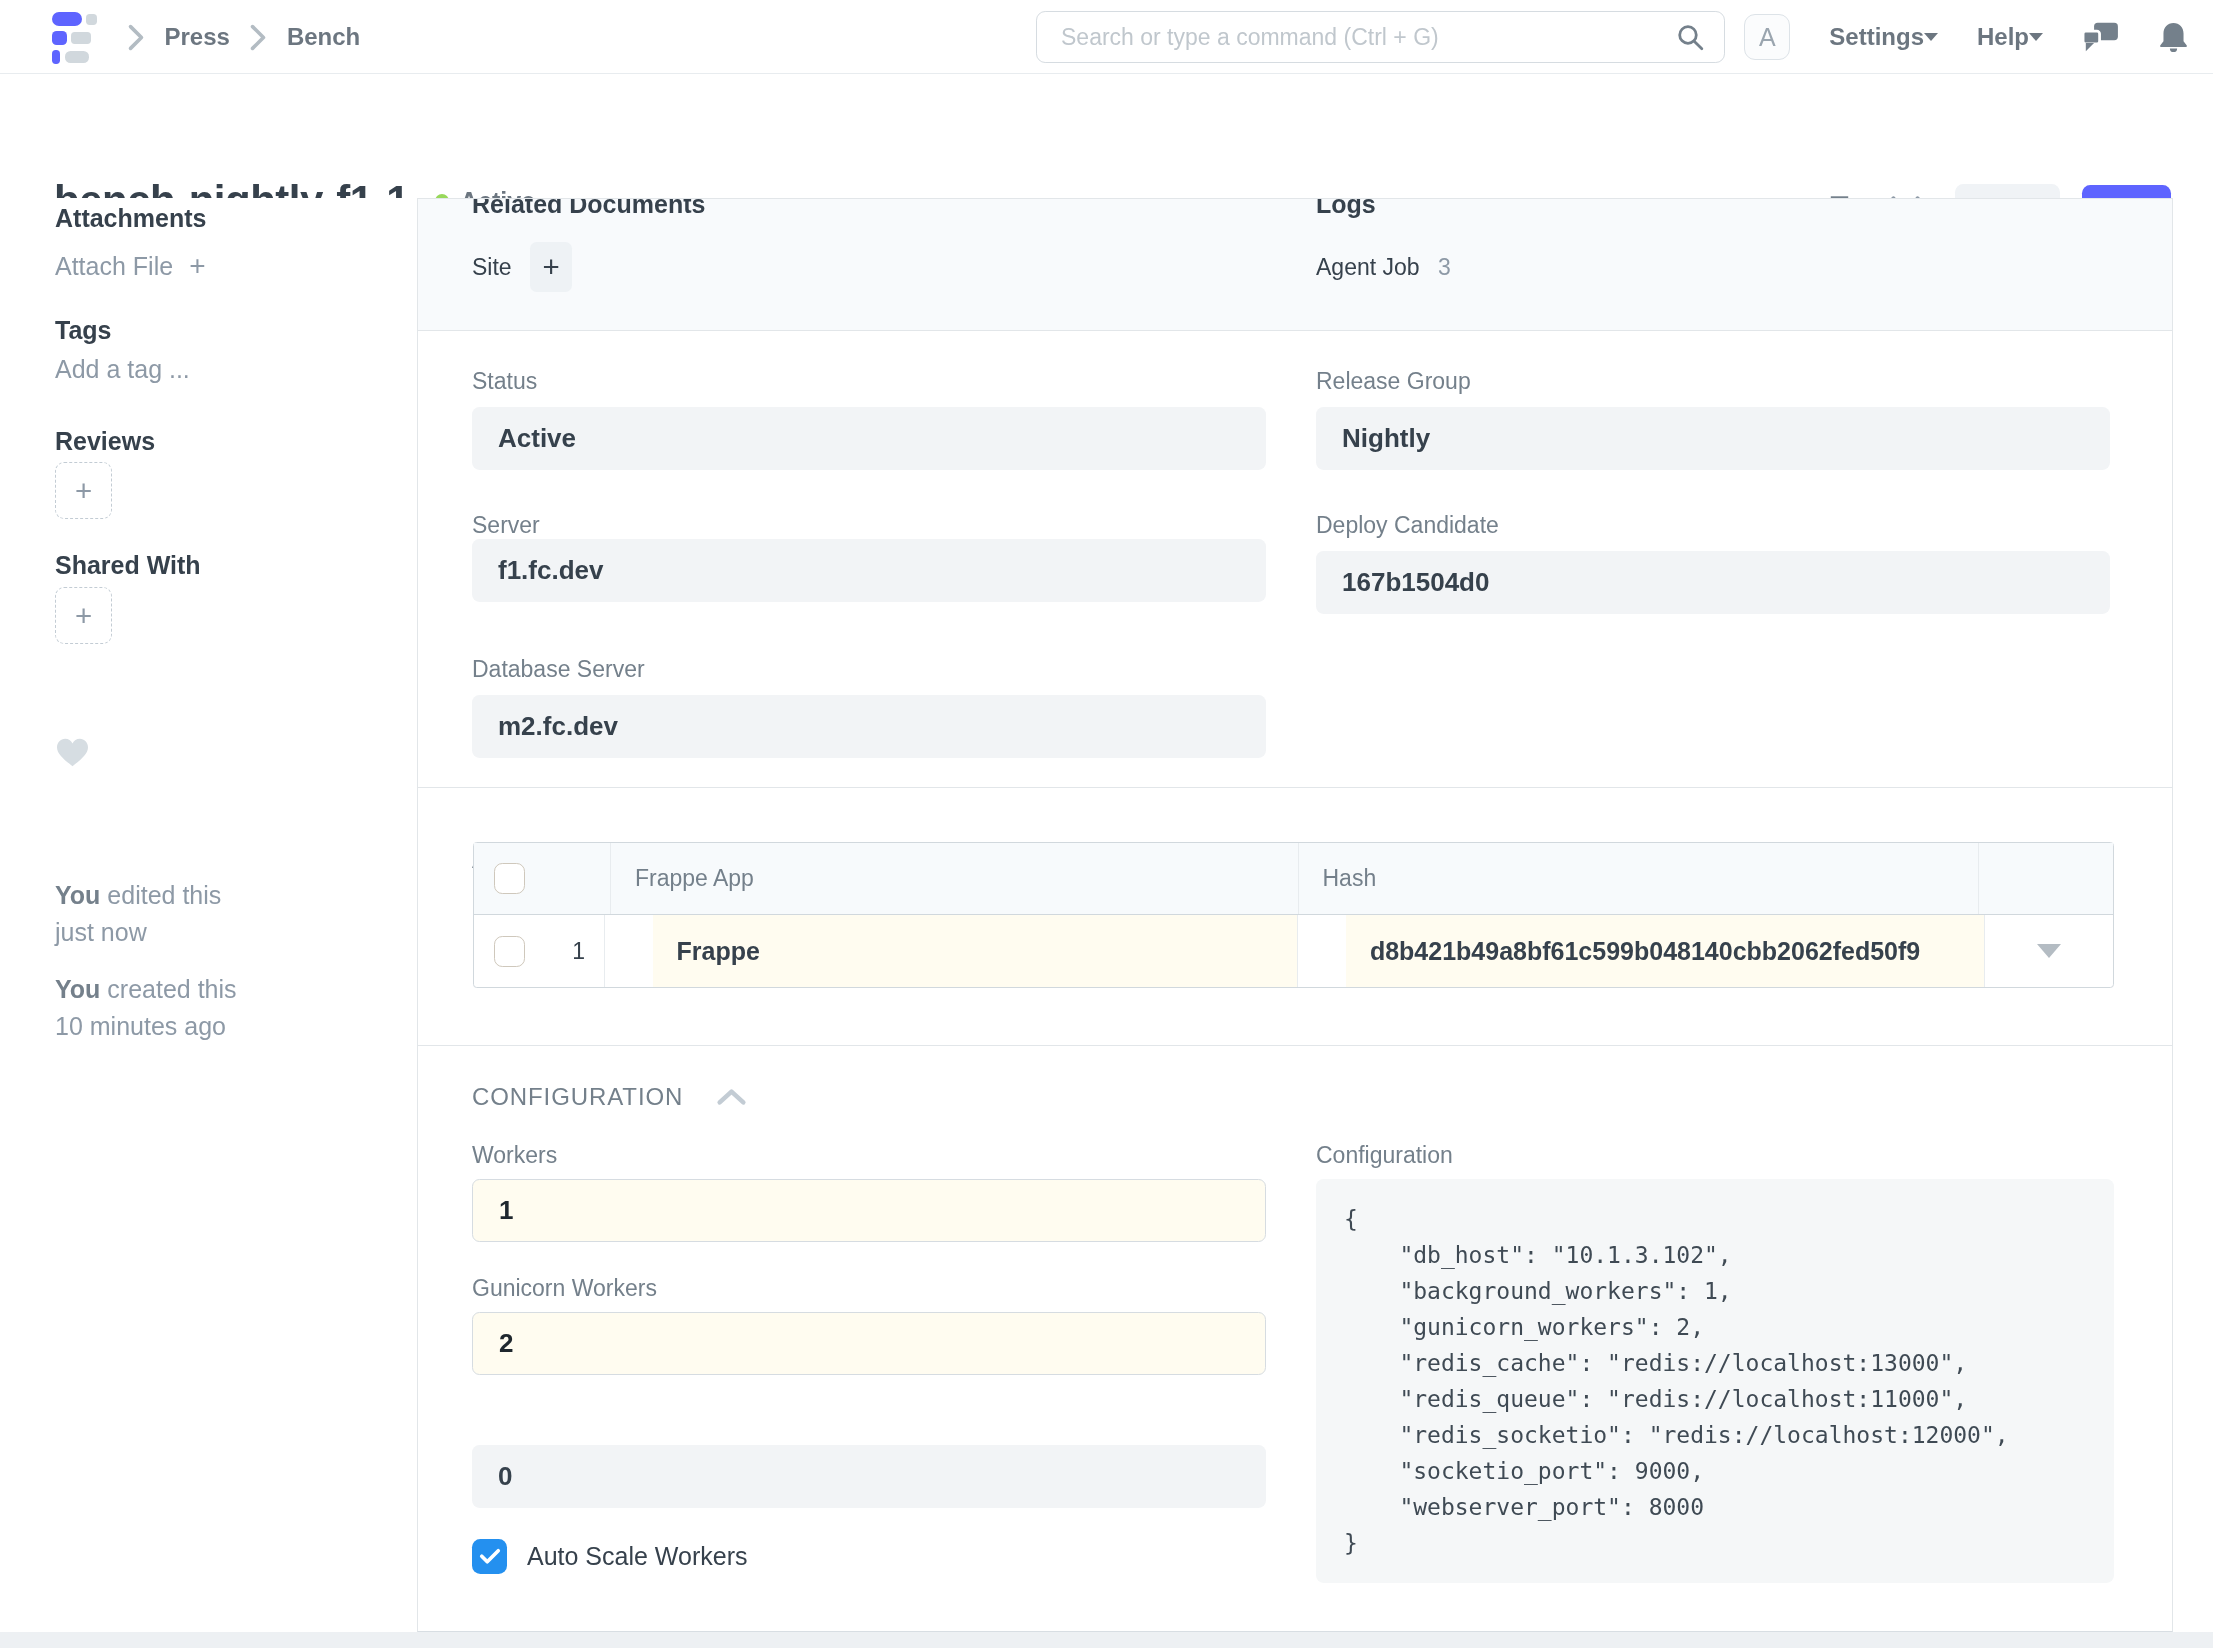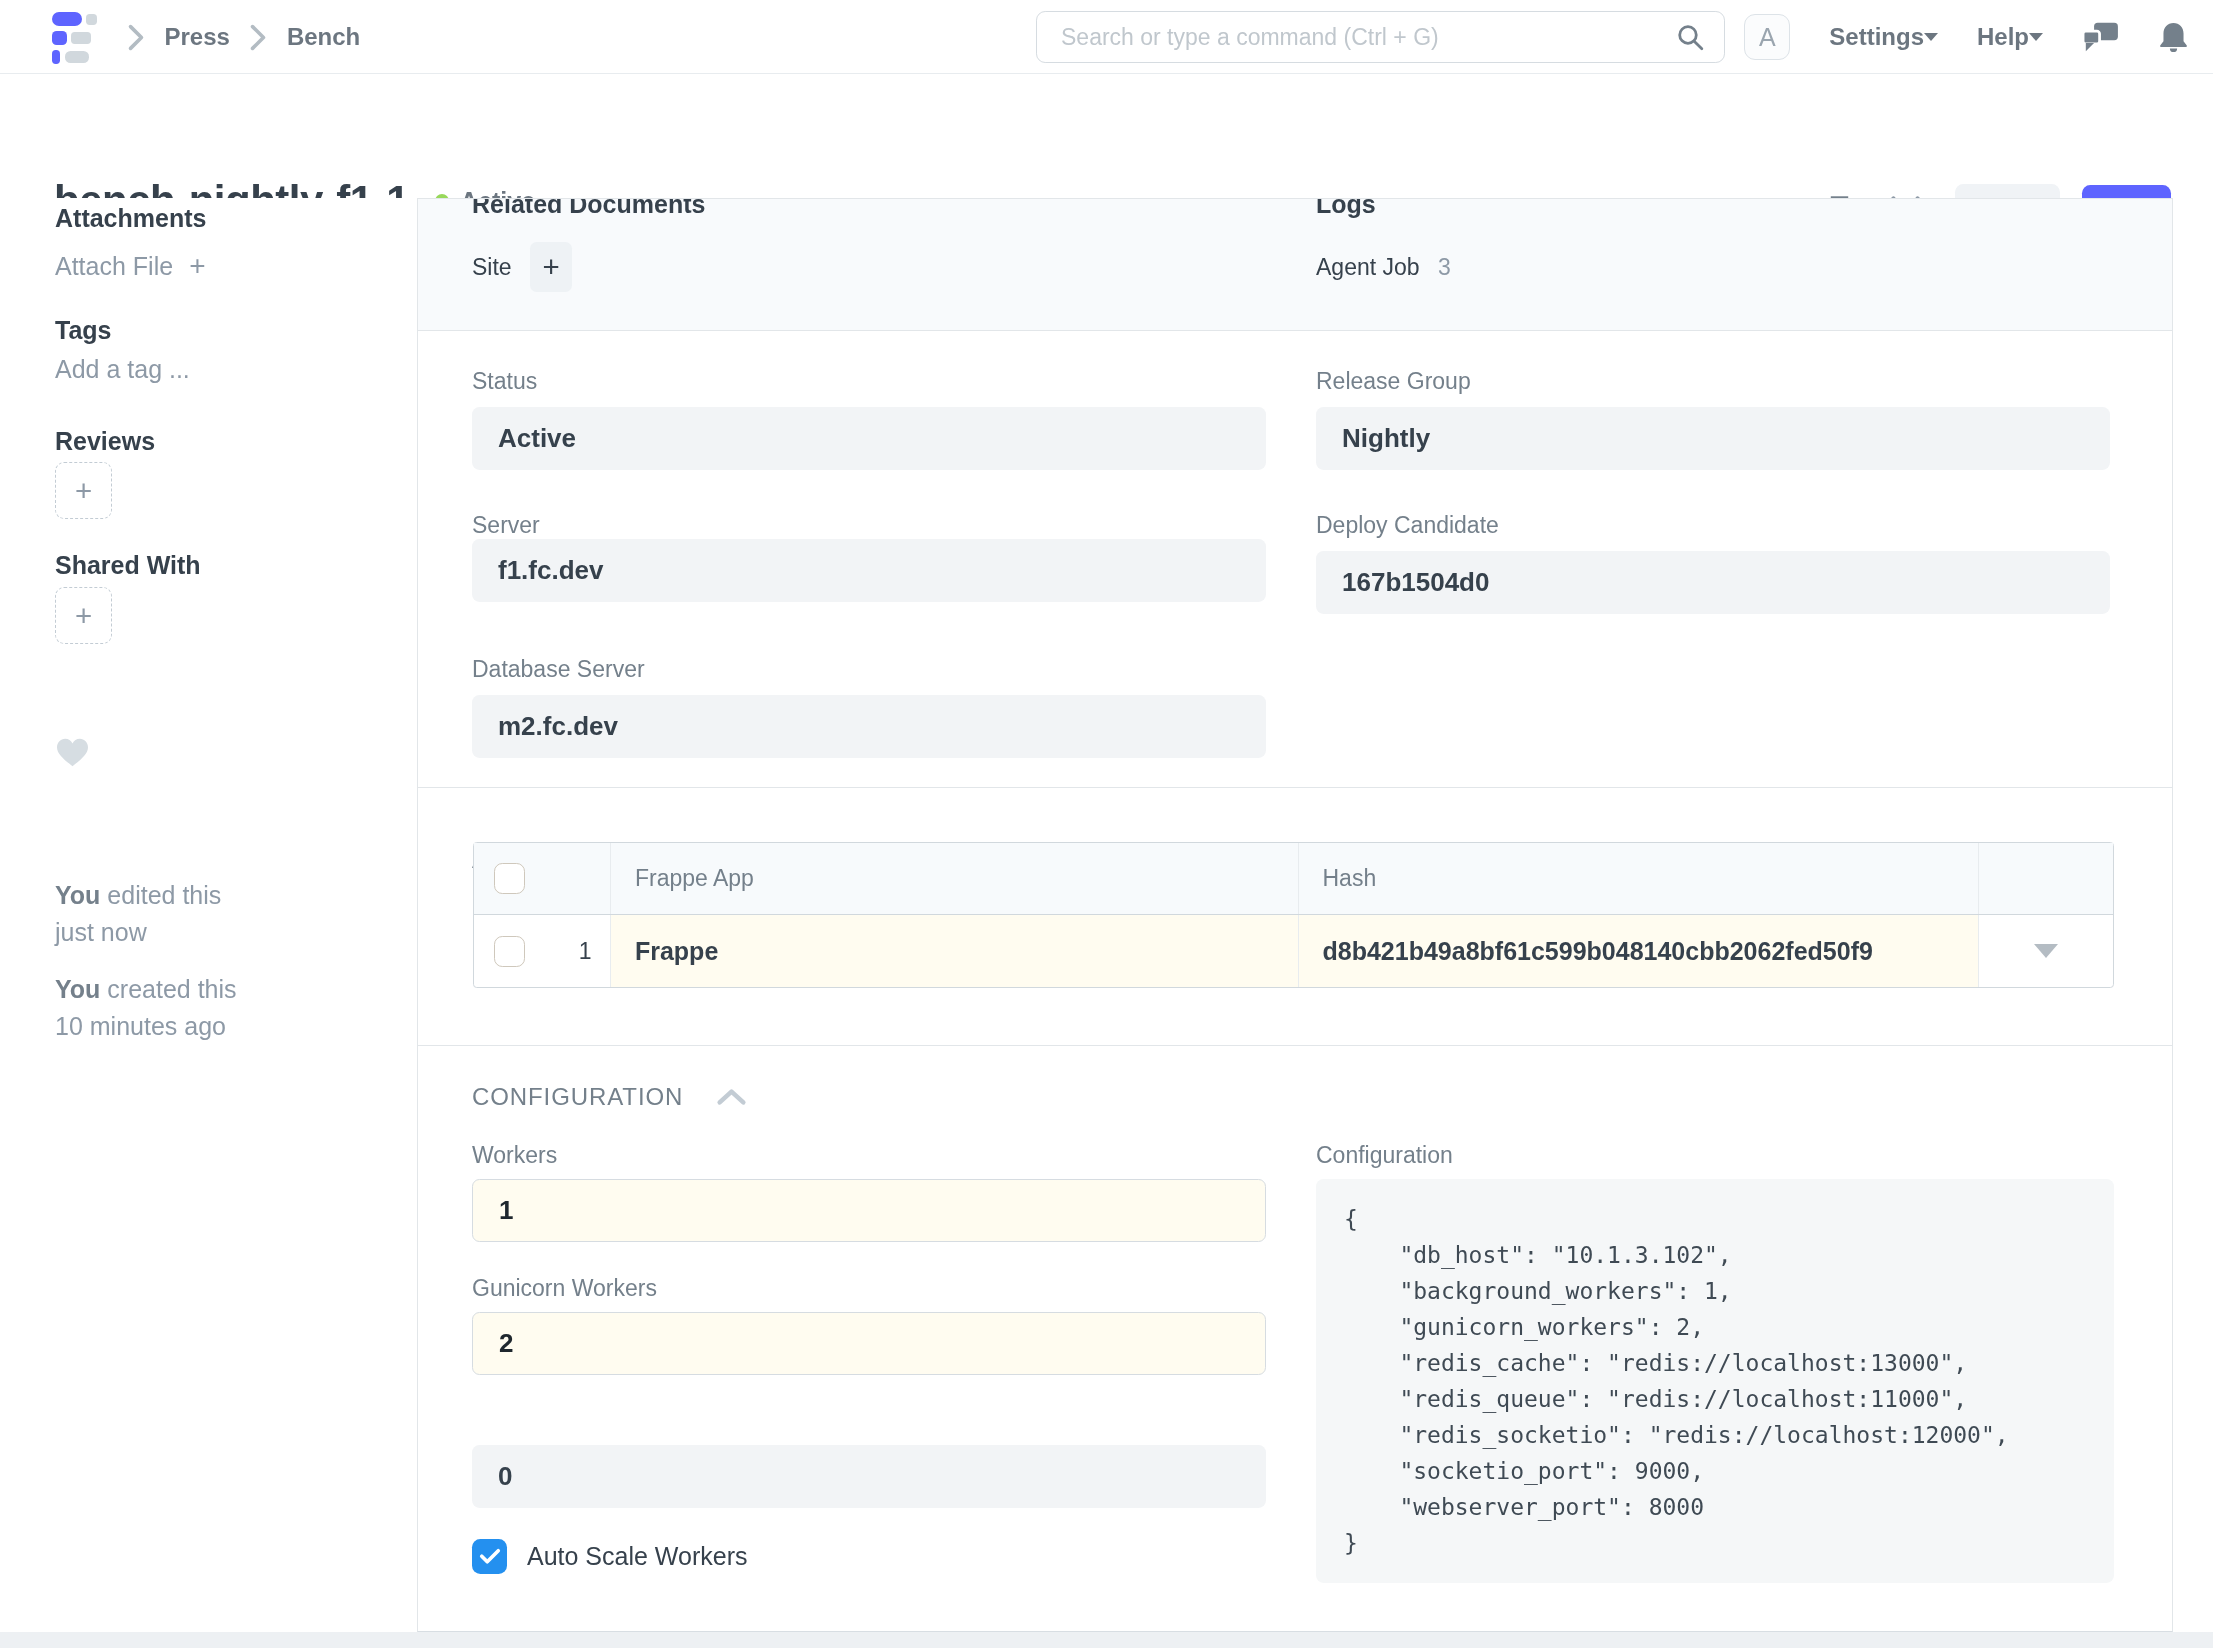--- a/index.html
+++ b/index.html
@@ -89,21 +89,21 @@
   
   .apps-table{position:absolute;left:55px;top:54px;width:1641px;border:0.9px solid var(--border-dark);border-radius:3.7px;background:#fff;}
   .t-row{display:flex;height:72px;}
   .t-head{background:#f7fafc;border-bottom:0.9px solid var(--border-dark);color:var(--label);font-size:23px;}
   .t-cell{display:flex;align-items:center;padding:0 24px;border-right:0.9px solid #e8ecef;}
   .t-cell:last-child{border-right:none;}
   .tc1{width:137px;justify-content:space-between;padding:0 18.5px 0 20px;}
   .tc2{width:688px;}
   .tc3{width:681px;}
   .tc4{width:134px;justify-content:center;}
-  .t-data .tc2,.t-data .tc3{background:var(--modified);font-weight:700;font-size:25px;color:#36414c;}
+  .t-data .tc2,.t-data .tc3{background:var(--modified);font-weight:700;font-size:25px;color:#36414c;margin-left:48px;}
   .rownum{font-size:23px;color:#36414c;}
   .checkbox{width:31px;height:31px;border:1.8px solid #cfc8bc;border-radius:8.3px;background:#fff;cursor:pointer;}
   .tri-down{width:0;height:0;border-left:12px solid transparent;border-right:12px solid transparent;border-top:14px solid #b4bcc3;cursor:pointer;}
 
   
   .sec-title{font-size:24px;color:var(--label);letter-spacing:0.9px;display:flex;align-items:center;gap:33px;}
   .code-box{width:798px;background:#f5f7f8;border-radius:7.4px;padding:22px 28px;}
   .code-box pre{font-family:"DejaVu Sans Mono",monospace;font-size:23px;line-height:36px;color:#3f4a54;}
   .cb-row{display:flex;align-items:center;gap:20px;}
   .cb-blue{width:35px;height:35px;border-radius:8.3px;background:var(--cb-blue);display:flex;align-items:center;justify-content:center;cursor:pointer;}

